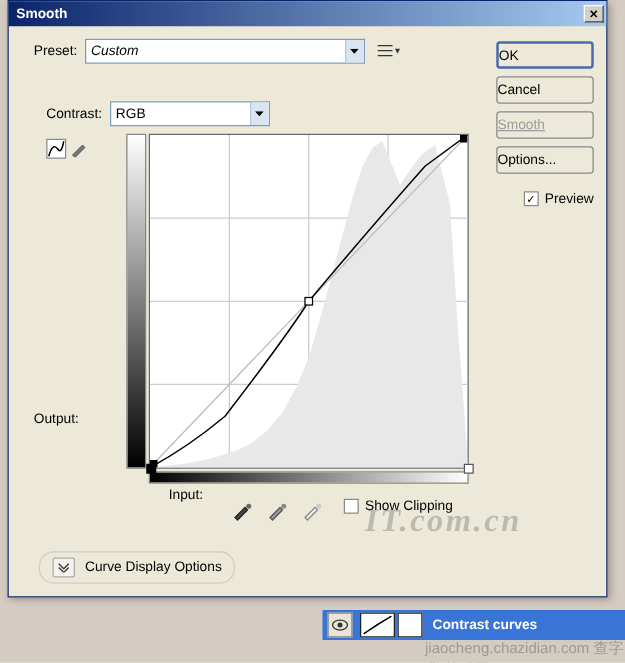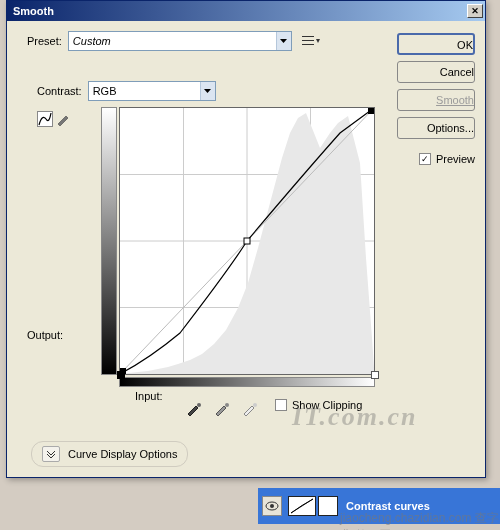--- a/index.html
+++ b/index.html
@@ -24,26 +24,26 @@
 .horz-gradient { position: absolute; left: 112px; top: 356px; width: 256px; height: 10px; background: linear-gradient(to right, #000, #fff); border: 1px solid #888; }
 .curve-box { position: absolute; left: 112px; top: 86px; width: 256px; height: 268px; background: #fff; border: 1px solid #666; }
 .slider-marker { position: absolute; width: 8px; height: 8px; background: #000; top: 350px; }
 .eyedroppers { position: absolute; left: 178px; top: 378px; display: flex; gap: 10px; }
 .eyedropper { width: 18px; height: 18px; }
 .show-clipping-cb { position: absolute; left: 268px; top: 378px; display: flex; align-items: center; }
 .cbx { width: 12px; height: 12px; border: 1px solid #888; background: #fff; margin-right: 5px; display: flex; align-items: center; justify-content: center; font-size: 9px; }
 .curve-opts { position: absolute; left: 24px; top: 420px; display: flex; align-items: center; border: 1px solid #d0ccc0; border-radius: 12px; padding: 4px 10px; }
 .chev-btn { width: 18px; height: 16px; border: 1px solid #aaa; background: #f4f2ec; border-radius: 2px; margin-right: 8px; display: flex; align-items: center; justify-content: center; }
 .right-panel { position: absolute; right: 10px; top: 32px; width: 78px; display: flex; flex-direction: column; gap: 6px; }
-.btn { height: 22px; border: 1px solid #888; background: #ece9d8; border-radius: 3px; text-align: right; line-height: 20px; }
+.btn { height: 22px; border: 1px solid #888; background: #ece9d8; border-radius: 3px; text-align: left; line-height: 20px; }
 .btn.default { border: 2px solid #4a6aab; font-weight: normal; }
 .btn.disabled { color: #9b9b9b; text-decoration: underline; }
 .preview-cb { margin-top: 8px; display: flex; align-items: center; justify-content: flex-end; }
 .channel-section { position: absolute; left: 30px; top: 60px; }
-.layers-bar { position: absolute; top: 488px; left: 258px; right: 0; height: 36px; background: #3875d7; display: flex; align-items: center; color: #fff; padding-left: 4px; }
+.layers-bar { position: absolute; top: 488px; left: 258px; right: 0; height: 24px; background: #3875d7; display: flex; align-items: center; color: #fff; padding-left: 4px; }
 .layer-eye { width: 20px; height: 20px; background: #e8e4d8; border: 1px solid #888; margin-right: 6px; display: flex; align-items: center; justify-content: center; color: #333; }
 .layer-thumb { width: 28px; height: 20px; background: #fff; border: 1px solid #222; margin-right: 2px; position: relative; }
 .layer-mask { width: 20px; height: 20px; background: #fff; border: 1px solid #222; margin-right: 8px; }
 .layer-name { font-weight: bold; font-size: 11px; }
 .watermark { position: absolute; top: 402px; left: 292px; font-size: 26px; font-style: italic; font-weight: bold; color: rgba(100,100,100,0.35); letter-spacing: 2px; font-family: Georgia, serif; pointer-events: none; }
 .watermark2 { position: absolute; top: 510px; left: 340px; font-size: 12px; color: rgba(120,120,120,0.6); pointer-events: none; }
 svg { display: block; }
 </style>
 </head>
 <body>

